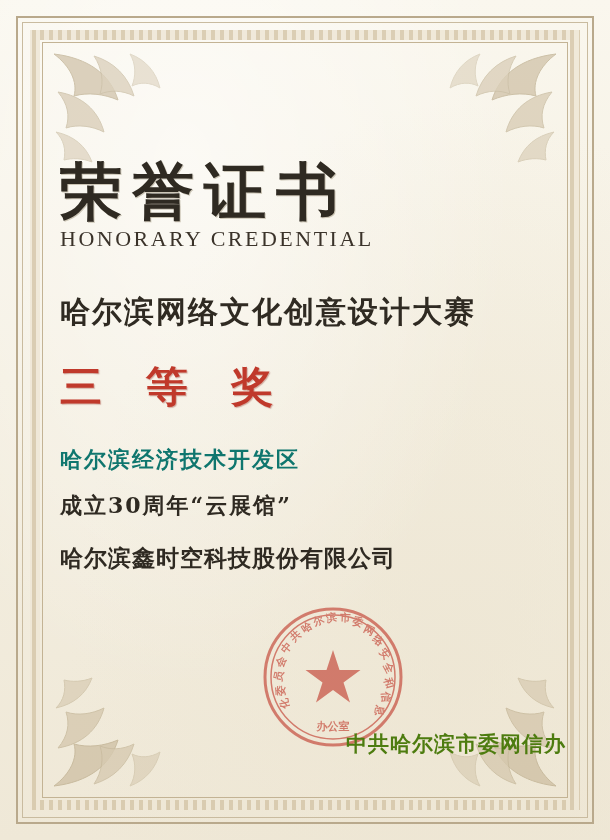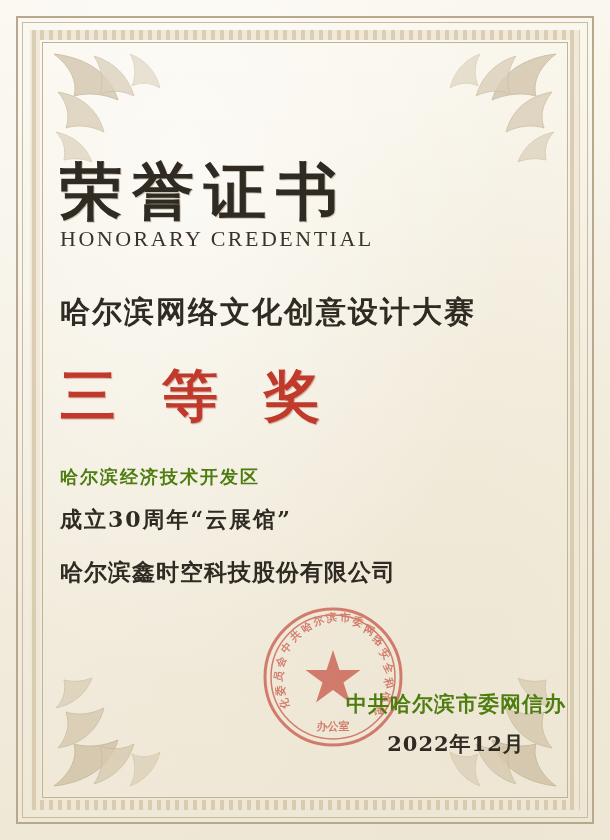--- a/index.html
+++ b/index.html
@@ -146,35 +146,35 @@
     margin-top: 24px;
     font-family: "DejaVu Serif", serif;
     font-size: 23px;
     font-weight: 700;
     letter-spacing: 12px;
     color: #2f2a22;
   }
 
   .award {
     margin-top: 26px;
-    font-family: Liberation Serif, serif;
-    font-size: 56px;
+    font-family: Liberation Sans, sans-serif;
+    font-size: 42px;
     font-weight: 700;
     letter-spacing: 16px;
     color: #c0392b;
     text-shadow: 1px 1px 1px rgba(140,40,25,0.35);
   }
 
   .line-org1 {
     margin-top: 30px;
     font-family: "DejaVu Serif", serif;
-    font-size: 18px;
+    font-size: 22px;
     font-weight: 700;
     letter-spacing: 2px;
-    color: #4d7c0f;
+    color: #0f766e;
   }
   .line-org2 {
     margin-top: 16px;
     font-family: "DejaVu Serif", serif;
     font-size: 22px;
     font-weight: 700;
     letter-spacing: 2px;
     color: #2f2a22;
   }
   .line-company {
@@ -312,16 +312,15 @@
       <text transform="translate(119,103) rotate(98)">息</text>
       <text transform="translate(24,66) rotate(-66)">会</text>
       <text transform="translate(23,80) rotate(-78)">员</text>
       <text transform="translate(26,94) rotate(-90)">委</text>
       <text transform="translate(31,106) rotate(-102)">化</text>
     </g>
   </svg>
 
   <div class="issuer-block">
     <div class="issuer">中共哈尔滨市委网信办</div>
-    <div class="issue-date">2022年12月</div>
   </div>
 
 </div>
 
 </body></html>

